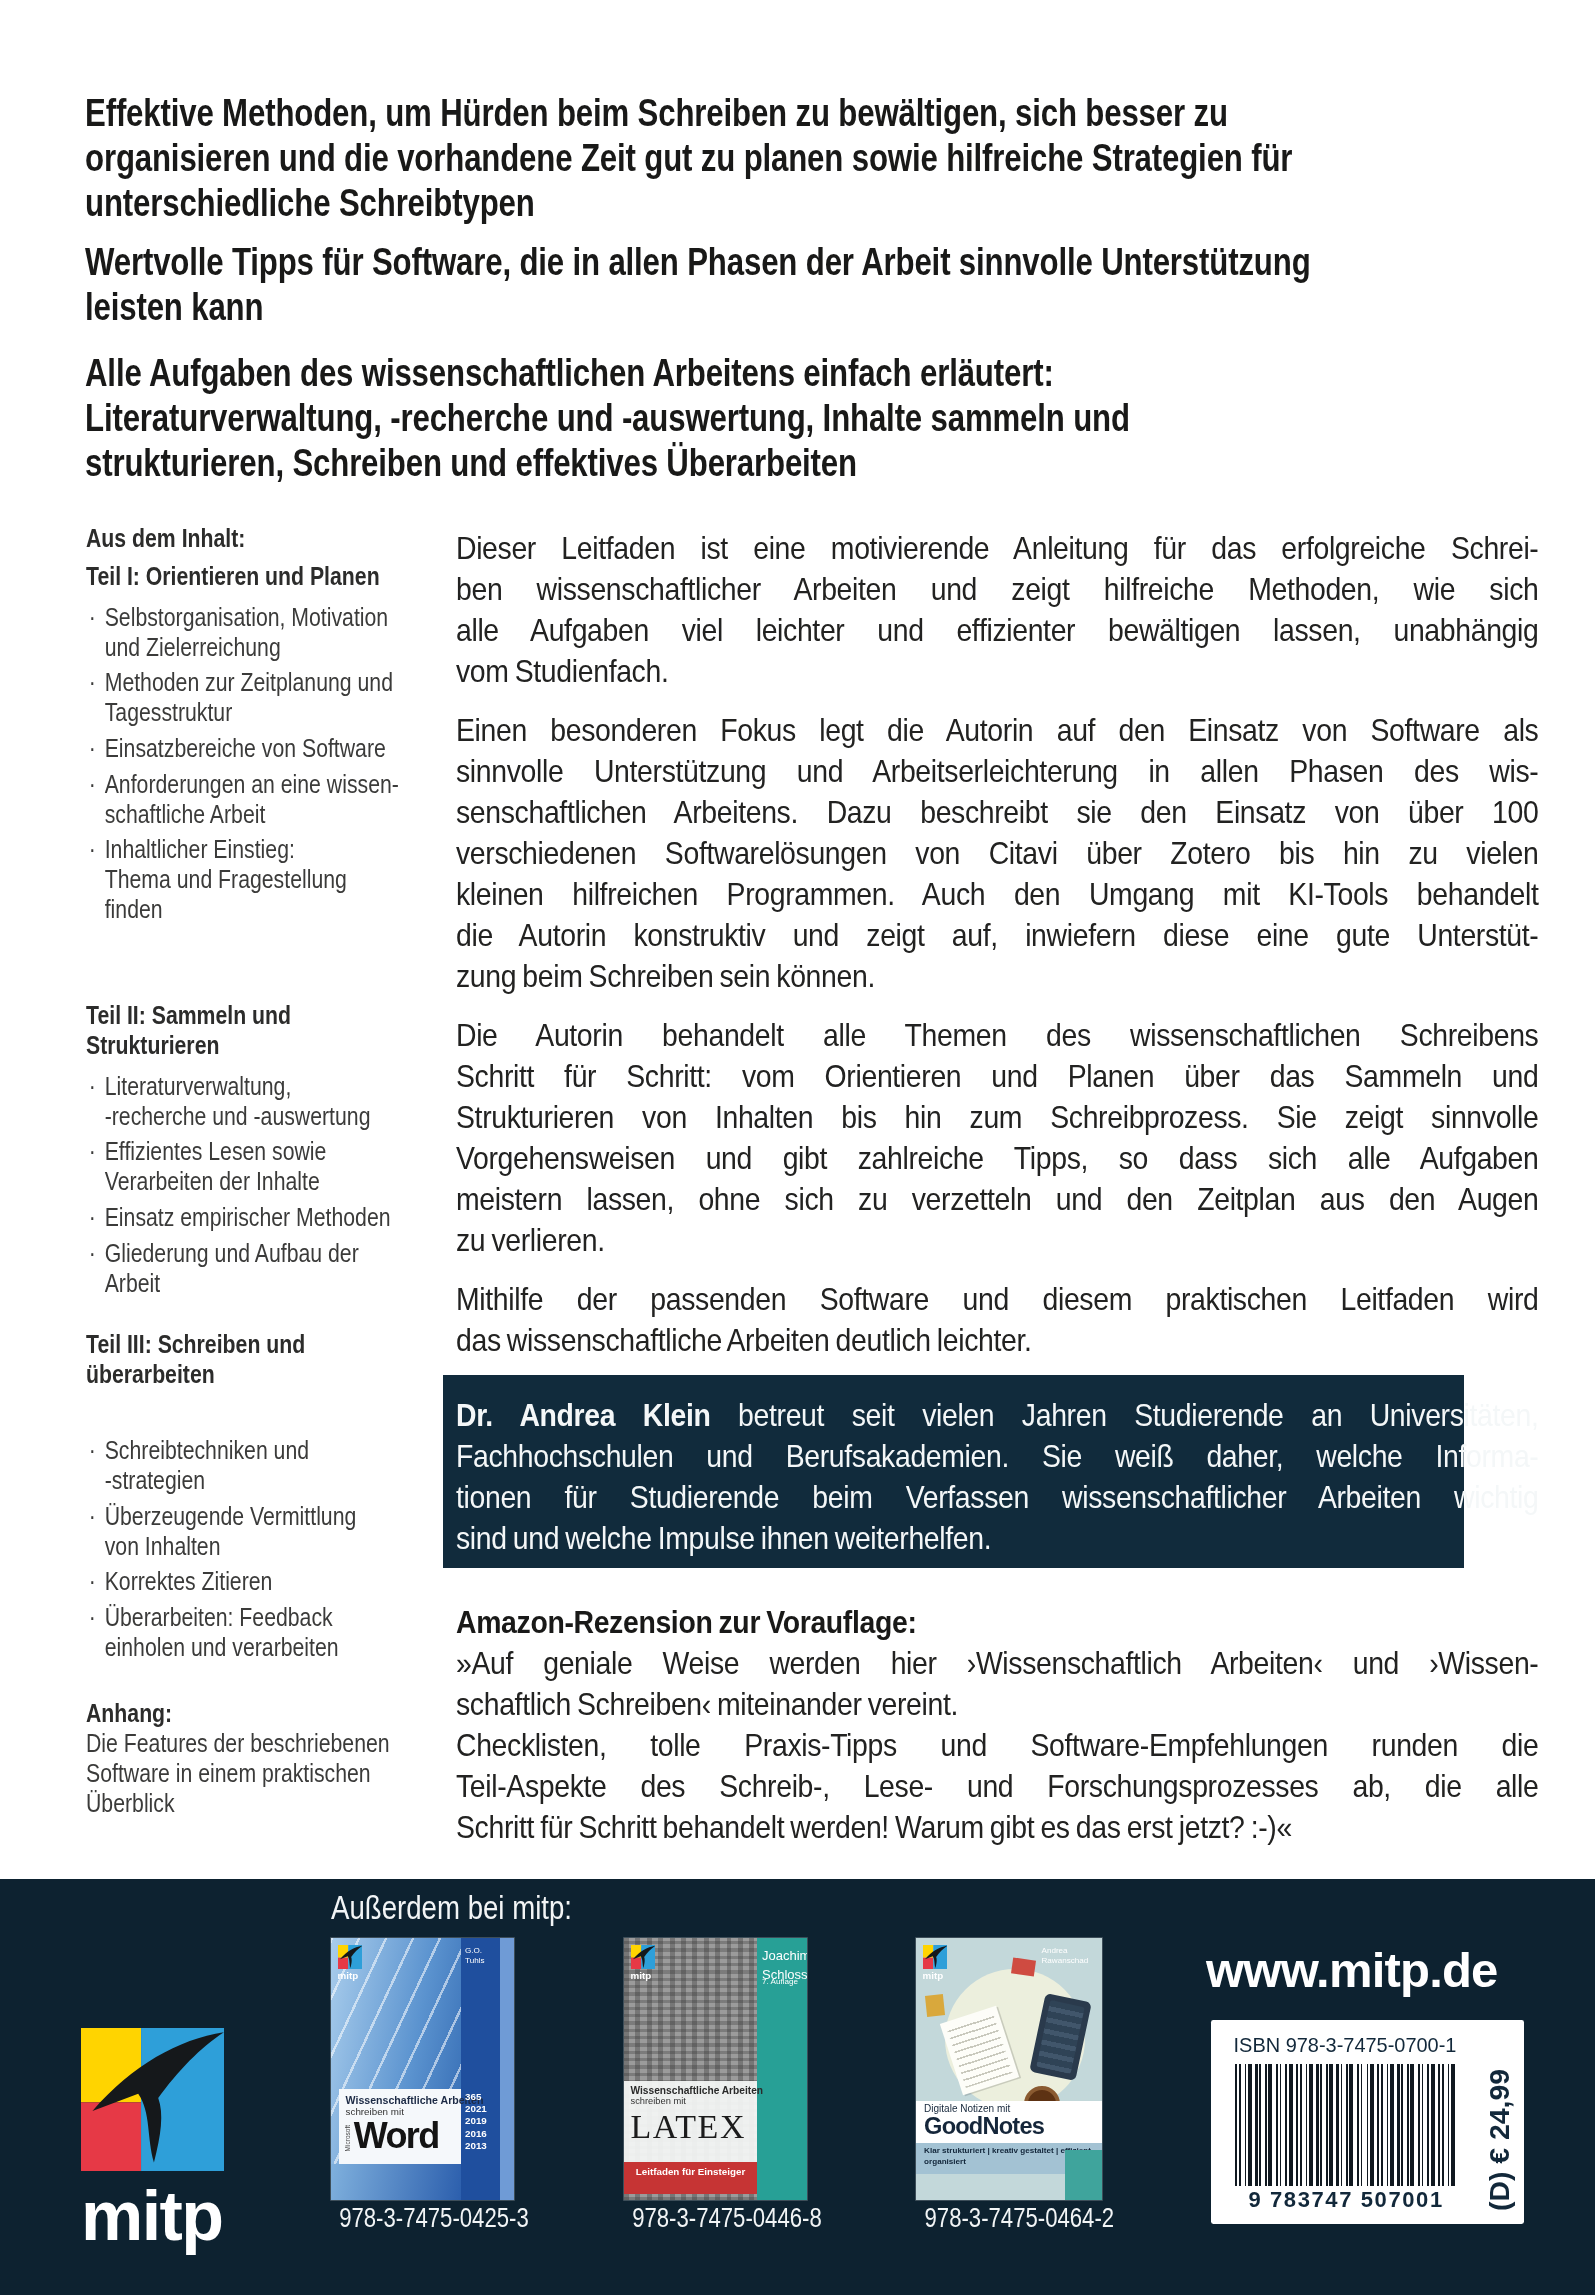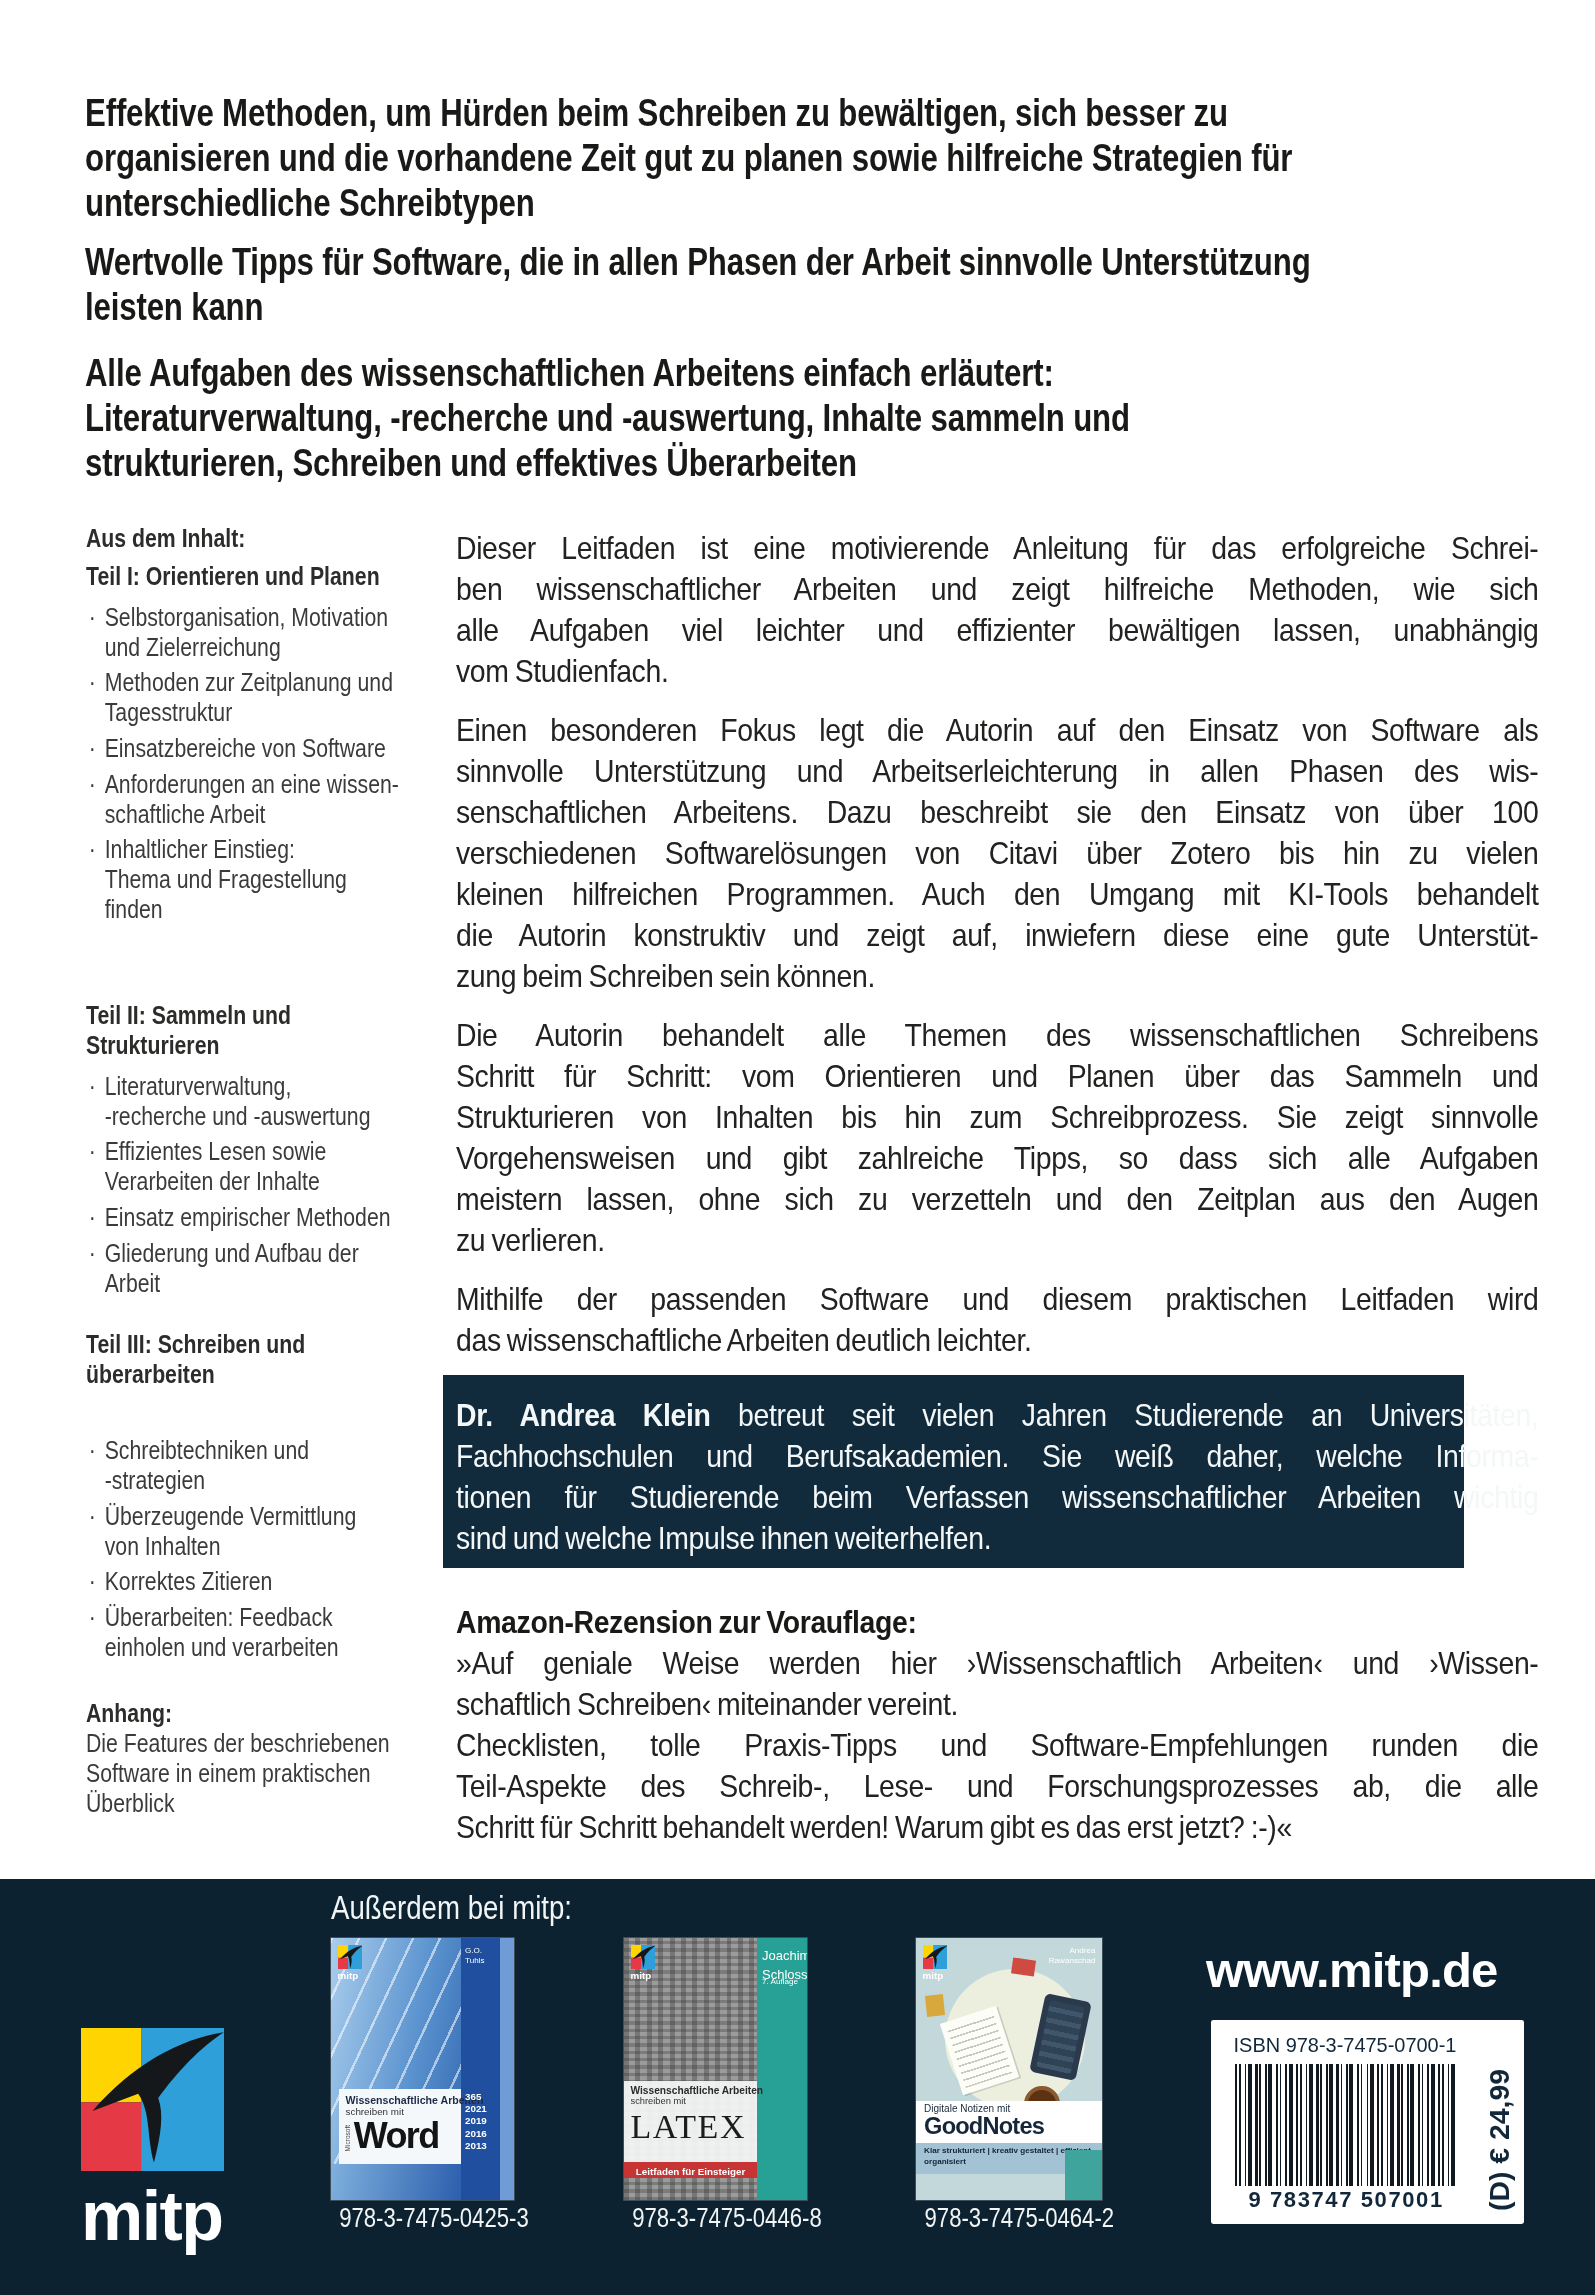--- a/index.html
+++ b/index.html
@@ -85,26 +85,26 @@
       repeating-linear-gradient(0deg,rgba(50,50,50,.30) 0 3.3px,rgba(0,0,0,0) 3.3px 7.3px),
       repeating-linear-gradient(90deg,rgba(25,25,25,.28) 0 4.9px,rgba(0,0,0,0) 4.9px 11.4px),
       #9b9b9b;}
   .c2-band{position:absolute;left:133px;top:0;width:50px;height:100%;background:#27a096;}
   .c2-author{position:absolute;left:138px;top:8.1px;width:42px;font-size:13px;line-height:19px;color:#fff;text-align:right;}
   .c2-edition{position:absolute;left:138px;top:39px;width:42px;font-size:8.1px;color:#fff;}
   .c2-panel{position:absolute;left:0;top:143px;width:133px;height:81px;background:rgba(245,247,246,.93);padding:4.1px 0 0 6.5px;box-sizing:border-box;}
   .c2-t1{font-size:10.2px;font-weight:bold;color:#2a2a2a;white-space:nowrap;}
   .c2-t2{font-size:9.3px;color:#333;}
   .c2-latex{font-family:"Liberation Serif", serif;font-size:34px;color:#1c1c1c;letter-spacing:1.6px;line-height:42px;}
-  .c2-banner{position:absolute;left:0;top:224px;width:133px;height:16px;background:#c63434;
+  .c2-banner{position:absolute;left:0;top:224px;width:133px;height:32px;background:#c63434;
       color:#fff;font-size:9.8px;font-weight:bold;text-align:center;line-height:19.5px;}
 
   
   .c3-bg{position:absolute;inset:0;background:#c3d8da;}
-  .c3-author{position:absolute;right:6.5px;top:8.1px;width:54px;font-size:8.1px;line-height:9.8px;color:#fff;text-align:right;margin-left:43px;}
+  .c3-author{position:absolute;right:6.5px;top:8.1px;width:54px;font-size:8.1px;line-height:9.8px;color:#fff;text-align:left;margin-left:43px;}
   .c3-circle{position:absolute;left:29px;top:31px;width:140px;height:140px;border-radius:50%;background:#ecefdd;}
   .c3-tablet{position:absolute;right:18px;top:59px;width:47px;height:80px;background:#2a3a4c;border-radius:5.7px;transform:rotate(12deg);}
   .c3-tablet::after{content:"";position:absolute;inset:5.7px;background:
       repeating-linear-gradient(0deg,#41566b 0 4.9px,#2f4356 4.9px 11.4px);border-radius:2.4px;}
   .c3-note{position:absolute;left:34px;top:75px;width:59px;height:75px;background:#fdfdf8;transform:rotate(-18deg);
       box-shadow:1.6px 1.6px 0 rgba(0,0,0,.15);}
   .c3-note::after{content:"";position:absolute;inset:6.5px 4.9px;background:
       repeating-linear-gradient(0deg,#c9c9bd 0 1.6px,rgba(0,0,0,0) 1.6px 7.3px);}
   .c3-coffee{position:absolute;right:42px;top:148px;width:28px;height:28px;border-radius:50%;
       background:#5d3213;border:4.1px solid #8a5a30;}

